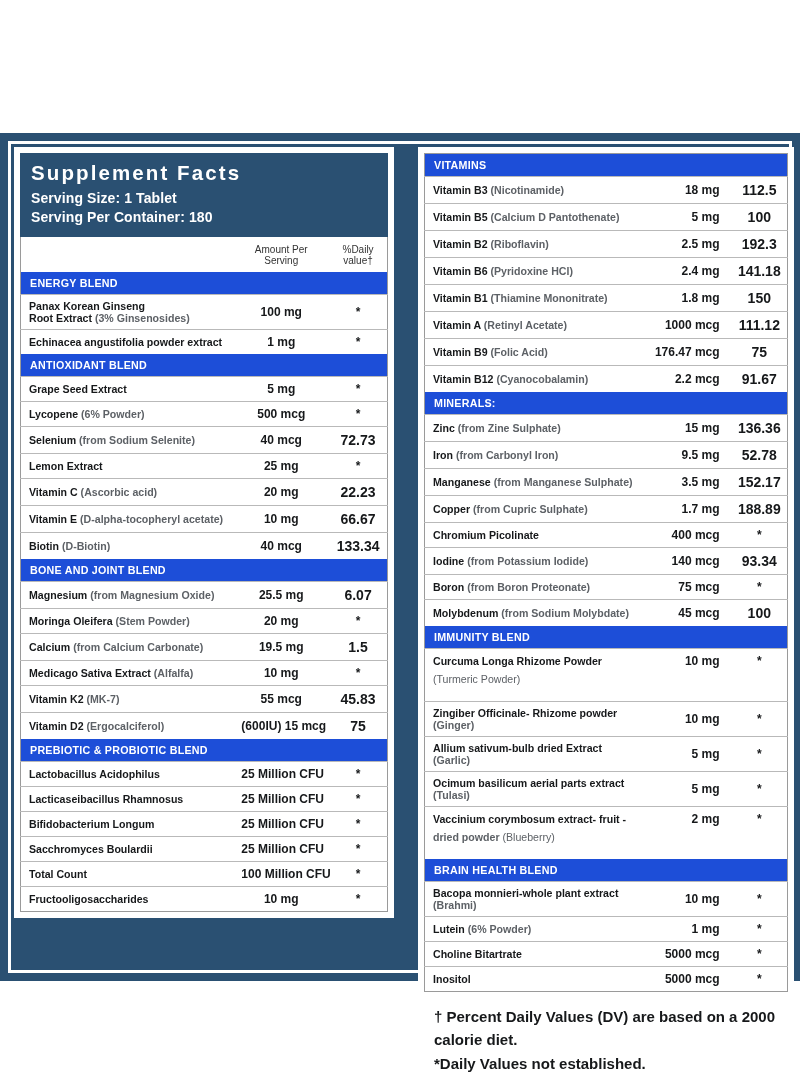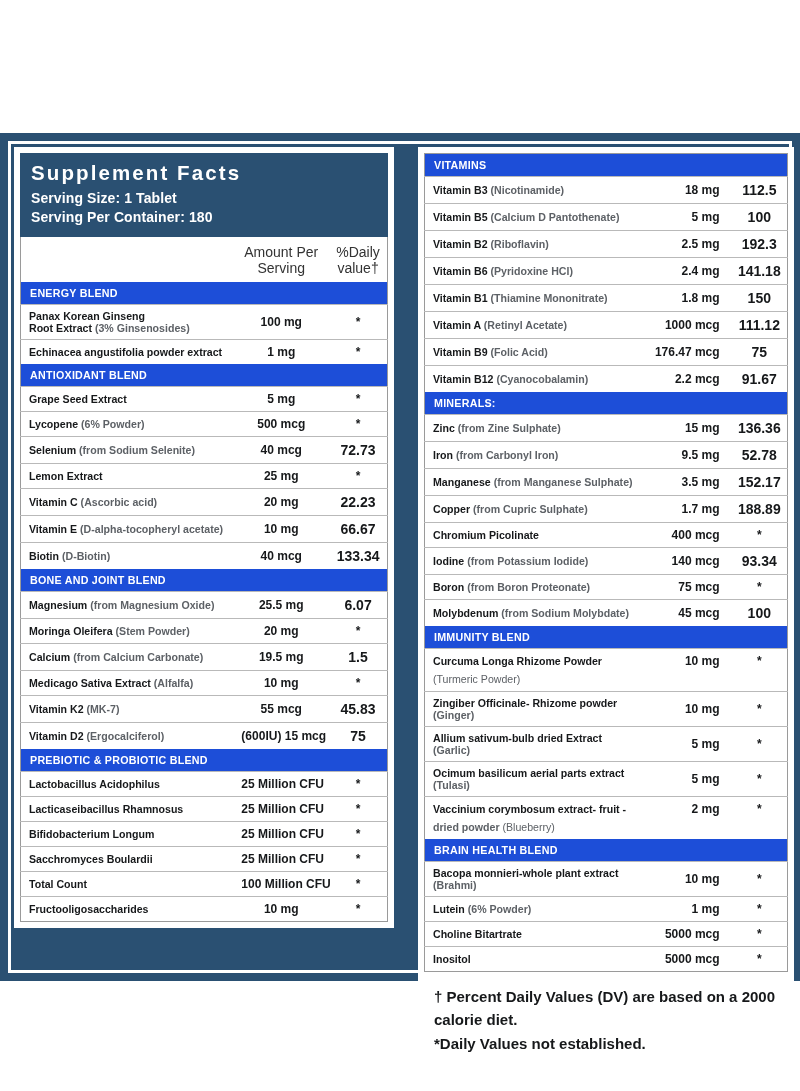--- a/index.html
+++ b/index.html
@@ -36,37 +36,37 @@
   table{border-collapse:collapse;width:100%;table-layout:fixed;}
   .tbl{border:1px solid #9a9a9a;border-top:none;}
   .tbl.right-tbl{border-top:1px solid #9a9a9a;}
   td{
     border-top:1px solid #b9b9b9;
     font-size:10.6px;color:#16181a;
     padding:5px 4px 5px 8px;vertical-align:middle;
   }
   tr.first td{border-top:none;}
   .colhead td{
-    border-top:none;font-size:14px;color:#333;font-weight:normal;
+    border-top:none;font-size:10px;color:#333;font-weight:normal;
     padding-top:7px;padding-bottom:6px;
   }
   .colhead .c-amt{text-align:center;}
   .colhead .c-dv{text-align:center;}
 
   .sect td{
     background:#1d4ed8;color:#ffffff;font-weight:bold;
     font-size:10.7px;letter-spacing:.25px;
     padding:5px 8px 5px 9px;border-top:none;
   }
   .nm{font-weight:bold;}
   .nm .sub{font-weight:bold;color:#5d6166;}
   .amt{text-align:center;font-weight:bold;font-size:12px;white-space:nowrap;}
   .dv{text-align:center;font-weight:bold;font-size:14px;white-space:nowrap;}
   .dv.star{font-size:12px;line-height:0;}
-  .cont td{border-top:none;padding-top:0;padding-bottom:6px;}
+  .cont td{border-top:none;padding-top:0;padding-bottom:16px;}
   .cont .nm{font-weight:normal;color:#5d6166;}
   .cont2 .nm{font-weight:bold;}
   .cont2 .nm .sub{font-weight:normal;color:#5d6166;}
 
   
   .left-tbl col.c1{width:58%;}
   .left-tbl col.c2{width:25%;}
   .left-tbl col.c3{width:17%;}
   .right-tbl col.c1{width:60.5%;}
   .right-tbl col.c2{width:23%;}

